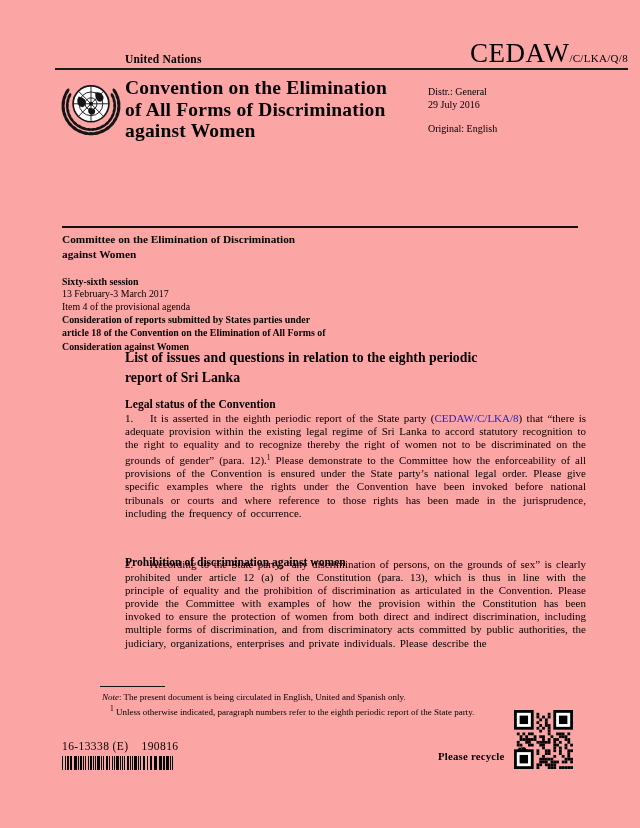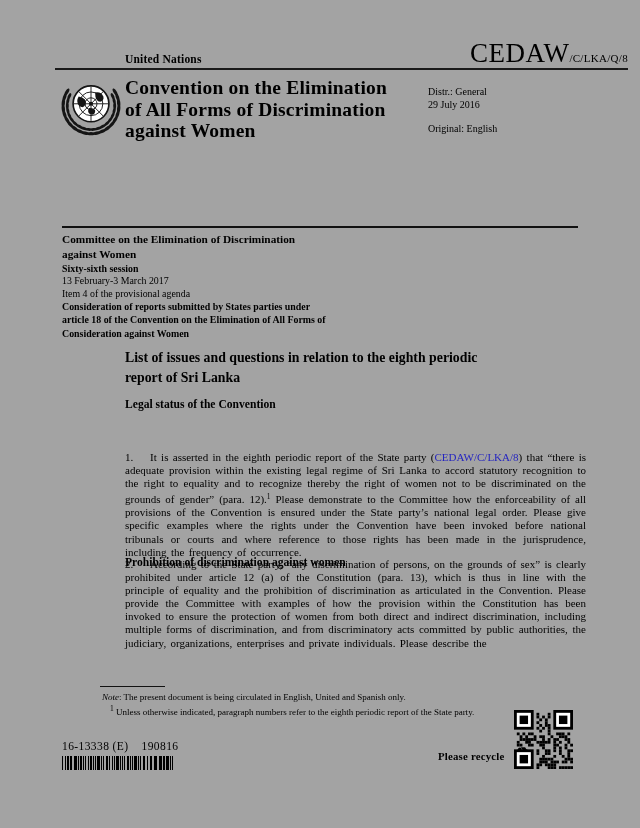--- a/index.html
+++ b/index.html
@@ -1,44 +1,44 @@
 <!DOCTYPE html>
 <html><head>
 <meta charset="utf-8">
 <style>
   html,body{margin:0;padding:0;background:#ffffff;}
   #page{
-    position:relative;width:640px;height:828px;background:#a3a3a3;
+    position:relative;width:640px;height:828px;background:#fca5a5;
     font-family:"Liberation Serif", serif;color:#000;overflow:hidden;
   }
   .abs{position:absolute;}
   
   #org-name{left:125px;top:53px;font-size:11.5px;font-weight:bold;letter-spacing:.2px;}
   #doc-symbol{right:12px;top:38px;text-align:right;white-space:nowrap;}
   #doc-symbol .big{font-size:27px;letter-spacing:.5px;}
   #doc-symbol .small{font-size:11px;letter-spacing:.3px;}
   #rule-top{left:55px;top:68px;width:573px;height:2px;background:#1a1a1a;}
   #emblem{left:58px;top:76px;width:66px;height:70px;}
   #conv-title{left:125px;top:77px;font-size:19.5px;font-weight:bold;line-height:21.5px;letter-spacing:.2px;}
   #distr-block{left:428px;top:86px;font-size:10px;line-height:12.5px;}
   #distr-block .gap{margin-top:12px;}
   
   #rule-mid{left:62px;top:226px;width:516px;height:2.2px;background:#111;}
   #committee{left:62px;top:232px;width:360px;}
   .cm-title{font-size:11.3px;font-weight:bold;line-height:14.5px;}
-  .cm-session{font-size:9.9px;font-weight:bold;line-height:12.3px;margin-top:2px;}
+  .cm-session{font-size:9.9px;font-weight:bold;line-height:12.3px;margin-top:15px;}
   .cm-plain{font-size:9.9px;line-height:12.3px;}
   .cm-consider{font-size:9.9px;font-weight:bold;line-height:13.6px;}
   
   #main-title{left:125px;top:348px;width:470px;font-size:13.8px;font-weight:bold;line-height:19.5px;}
   .sec-head{left:125px;width:461px;font-size:11.6px;font-weight:bold;}
   #sec1-head{top:398px;}
   #sec2-head{top:556px;}
   .body-para{left:125px;width:461px;font-size:11px;line-height:13.1px;text-align:justify;word-spacing:1.6px;}
-  #para1{top:451px;}
+  #para1{top:412px;}
   #para2{top:558px;}
   .pnum{display:inline-block;width:25px;}
   .sup{font-size:7.5px;vertical-align:4px;}
   a.doclink{text-decoration:none;}
   
   #fn-sep{left:100px;top:686px;width:65px;height:1.3px;background:#111;}
   #note-line{left:102px;top:692px;width:480px;font-size:9px;line-height:11.3px;}
   #fn1{left:110px;top:703px;width:470px;font-size:9px;line-height:11.3px;padding-left:9px;text-indent:-9px;}
   
   #doc-id{left:62px;top:740px;font-size:11.5px;letter-spacing:.4px;white-space:pre;}

